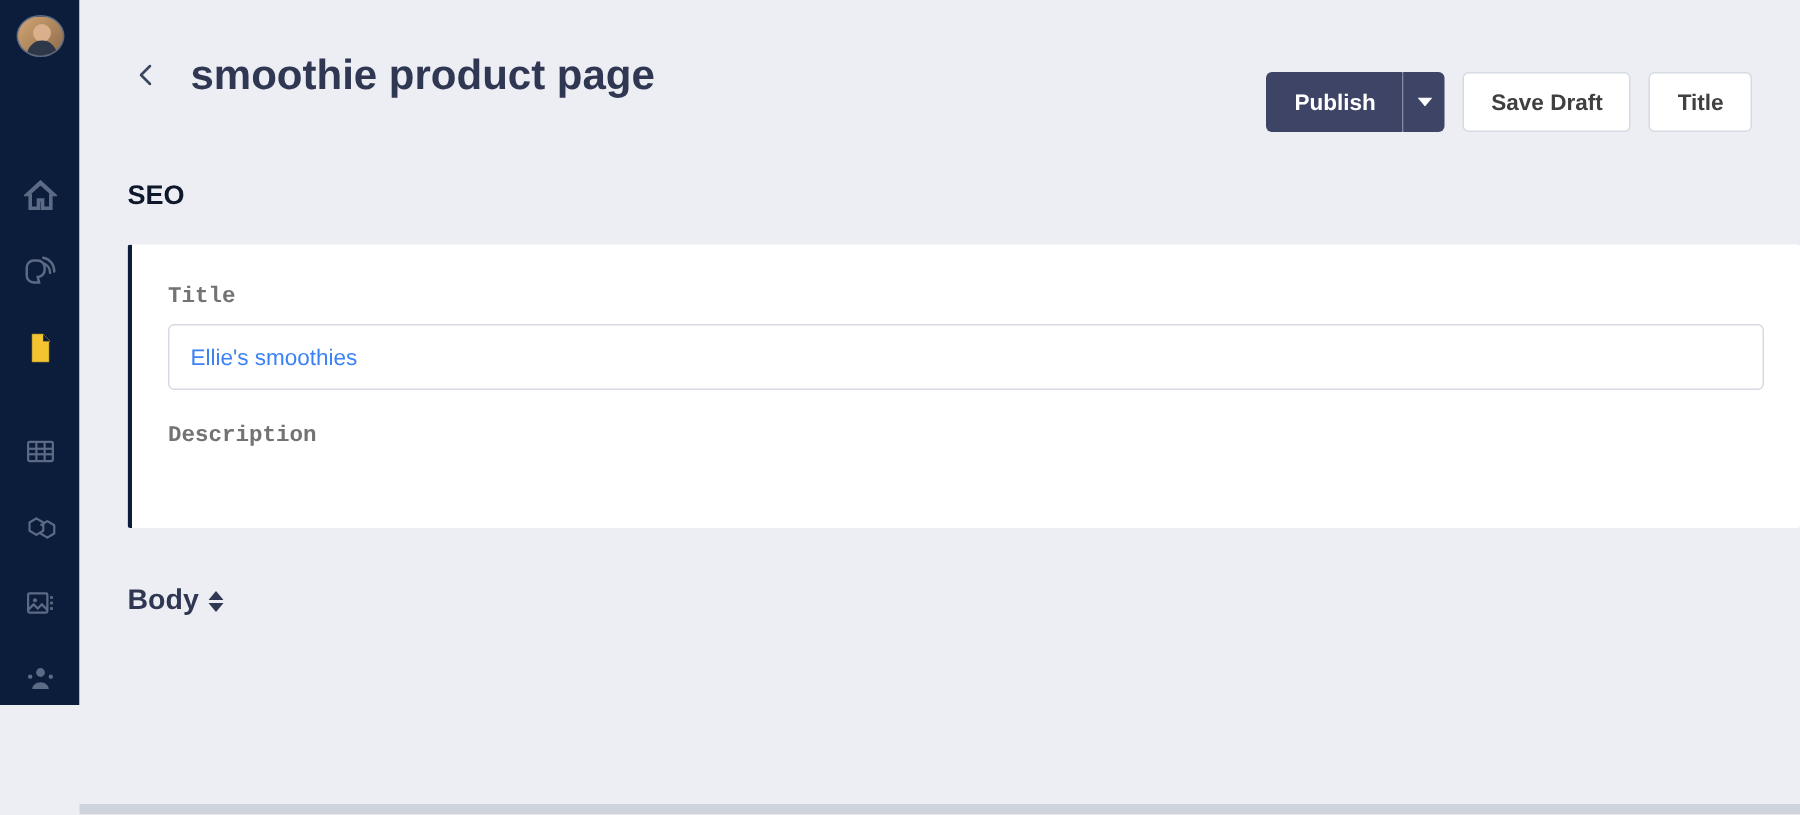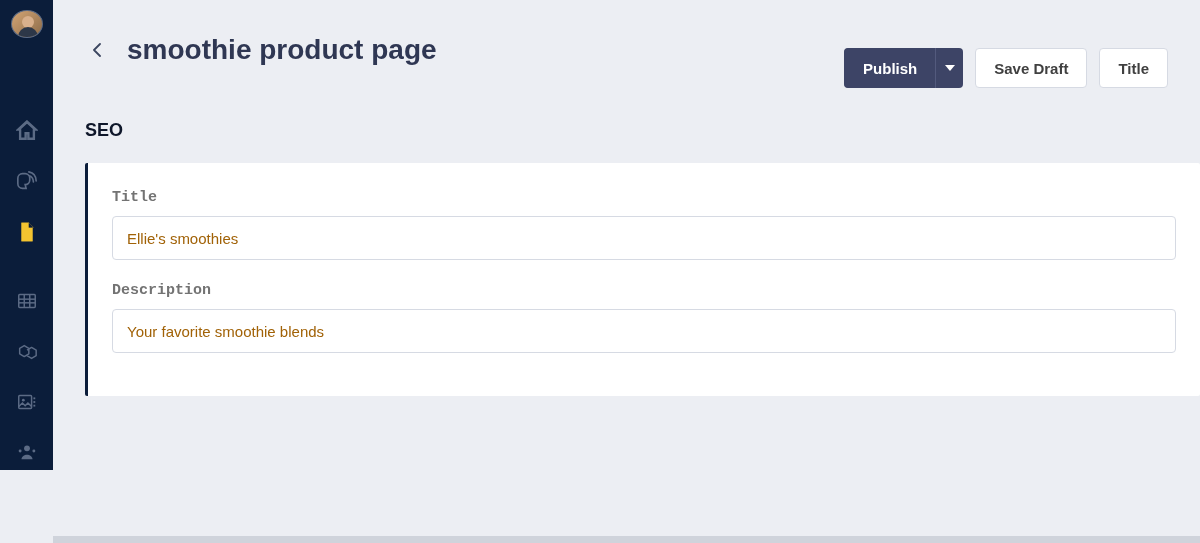--- a/index.html
+++ b/index.html
@@ -154,21 +154,21 @@
       margin-bottom: 10px;
       font-family: Liberation Mono, monospace;
     }
     .text-input {
       width: 100%;
       height: 44px;
       border: 1px solid #d6dae3;
       border-radius: 4px;
       padding: 0 14px;
       font-size: 15px;
-      color: #a16207;
+      color: #3b82f6;
       background: #fff;
     }
 
     .body-row {
       display: flex;
       align-items: center;
       padding: 38px 0 0 32px;
       gap: 6px;
     }
     .body-label {
@@ -282,20 +282,30 @@
 
     <h2 class="section-title">SEO</h2>
 
     <div class="card">
       <div class="field">
         <div class="field-label">Title</div>
         <input class="text-input" type="text" value="Ellie's smoothies" style="">
       </div>
       <div class="field">
         <div class="field-label">Description</div>
-        <input class="text-input" type="text" value="Your favorite smoothie blends" style="">
       </div>
     </div>
 
+    <div class="body-row">
+      <span class="body-label">Body</span>
+      <span class="sort-icon">
+        <svg viewBox="0 0 10 6">
+            <path d="M5 0L0 6h10z"></path>
+          </svg>
+        <svg viewBox="0 0 10 6">
+            <path d="M0 0l5 6 5-6z"></path>
+          </svg>
+      </span>
+    </div>
   </main>
 </div>
 
 <div class="bottom-bar"></div>
 
 </body></html>

